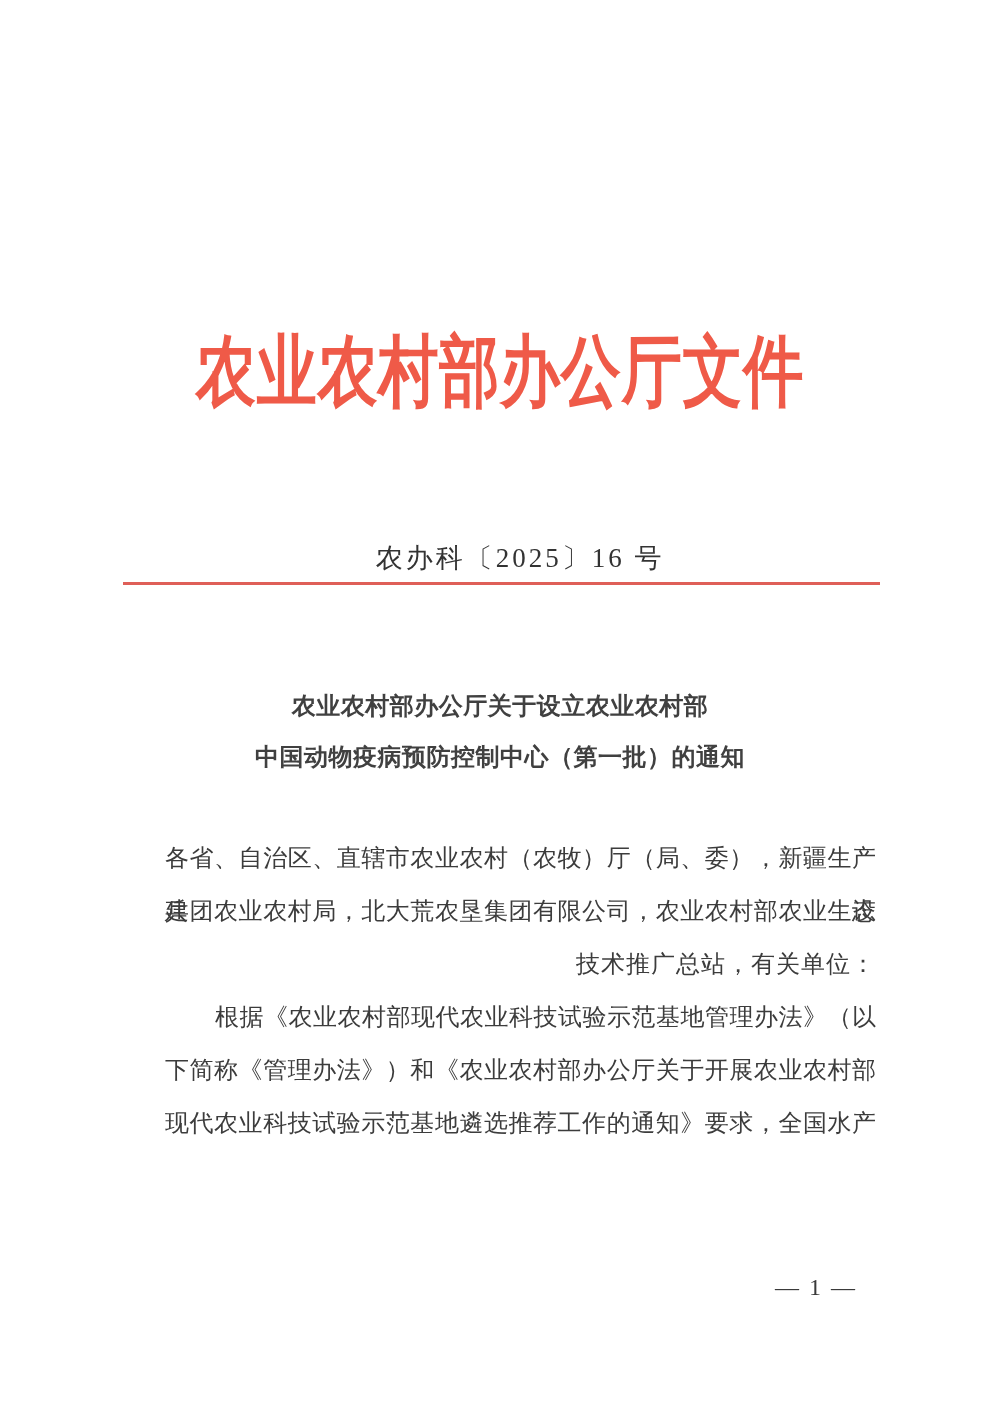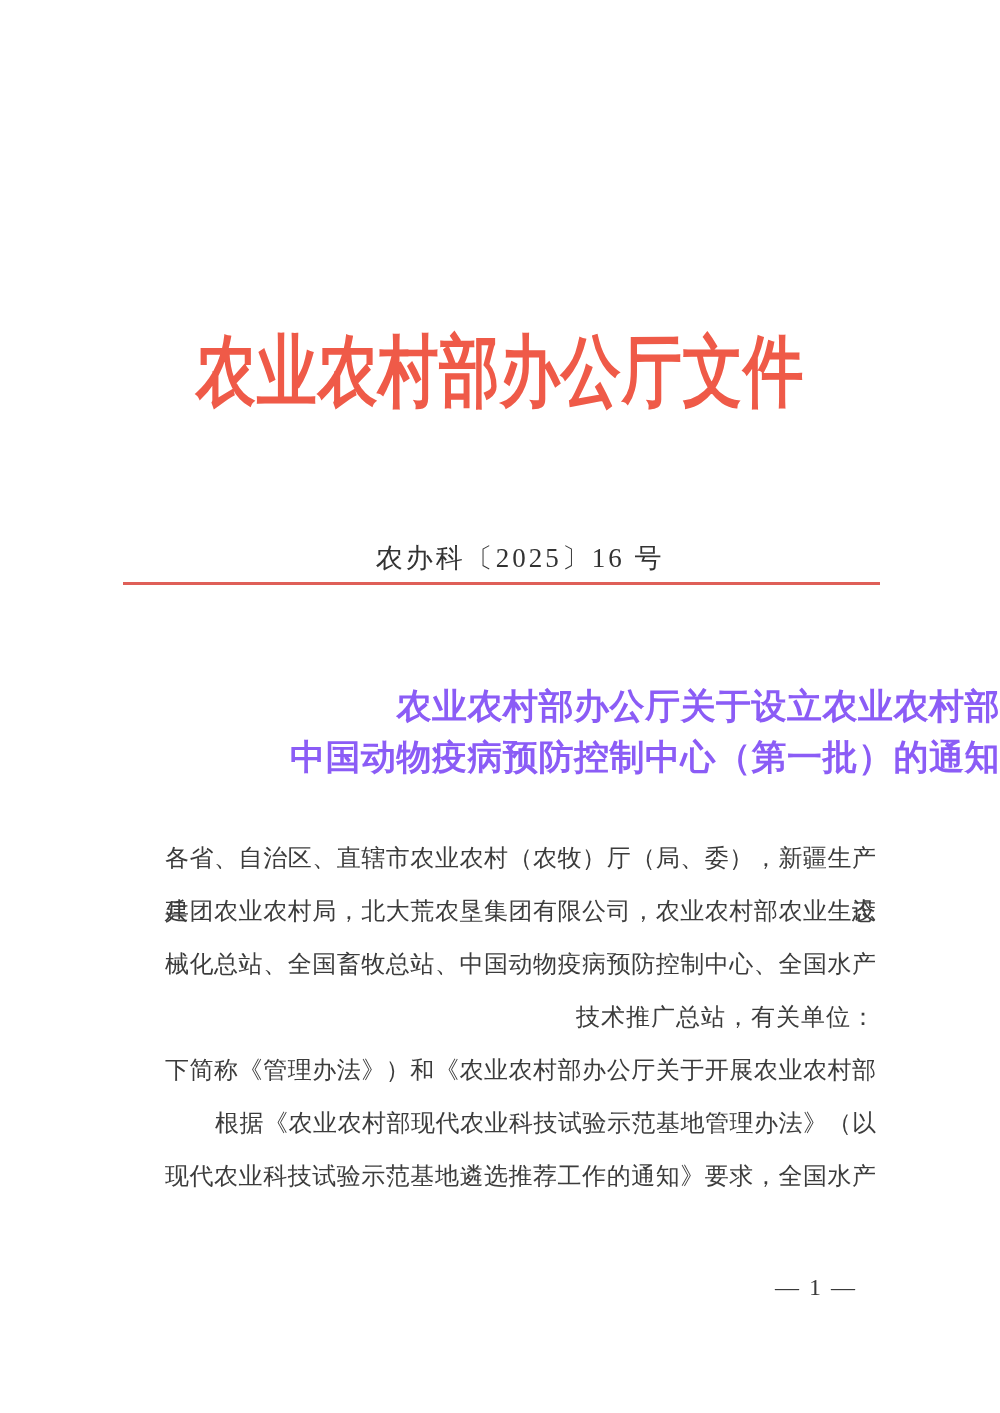--- a/index.html
+++ b/index.html
@@ -56,25 +56,25 @@
     width: 757px;
     height: 3px;
     background: #df5f58;
   }
   
   .notice-title {
     position: absolute;
     top: 681px;
     left: 0;
     width: 100%;
-    text-align: right;
-    font-size: 35px;
+    text-align: center;
+    font-size: 24px;
     font-weight: bold;
     line-height: 51px;
-    color: #8b5cf6;
+    color: #404040;
     letter-spacing: 0.5px;
   }
   
   .body-text {
     position: absolute;
     top: 832px;
     left: 133px;
     width: 743px;
     font-size: 24px;
     color: #3c3c3c;
@@ -123,22 +123,21 @@
   <div class="red-rule"></div>
 
   <div class="notice-title">
     <div>农业农村部办公厅关于设立农业农村部</div>
     <div>中国动物疫病预防控制中心（第一批）的通知</div>
   </div>
 
   <div class="body-text">
     <div class="body-line fill">各省、自治区、直辖市农业农村（农牧）厅（局、委），新疆生产建设</div>
     <div class="body-line fill">兵团农业农村局，北大荒农垦集团有限公司，农业农村部农业生态</div>
-    <div class="body-line fill">械化总站、全国畜牧总站、中国动物疫病预防控制中心、全国水产</div>
     <div class="body-line plain">技术推广总站，有关单位：</div>
+    <div class="body-line fill indent">根据《农业农村部现代农业科技试验示范基地管理办法》（以</div>
     <div class="body-line fill">下简称《管理办法》）和《农业农村部办公厅关于开展农业农村部</div>
-    <div class="body-line fill indent">根据《农业农村部现代农业科技试验示范基地管理办法》（以</div>
     <div class="body-line fill">现代农业科技试验示范基地遴选推荐工作的通知》要求，全国水产</div>
   </div>
 
   <div class="page-number">— 1 —</div>
 
 </div>
 
 </body></html>

